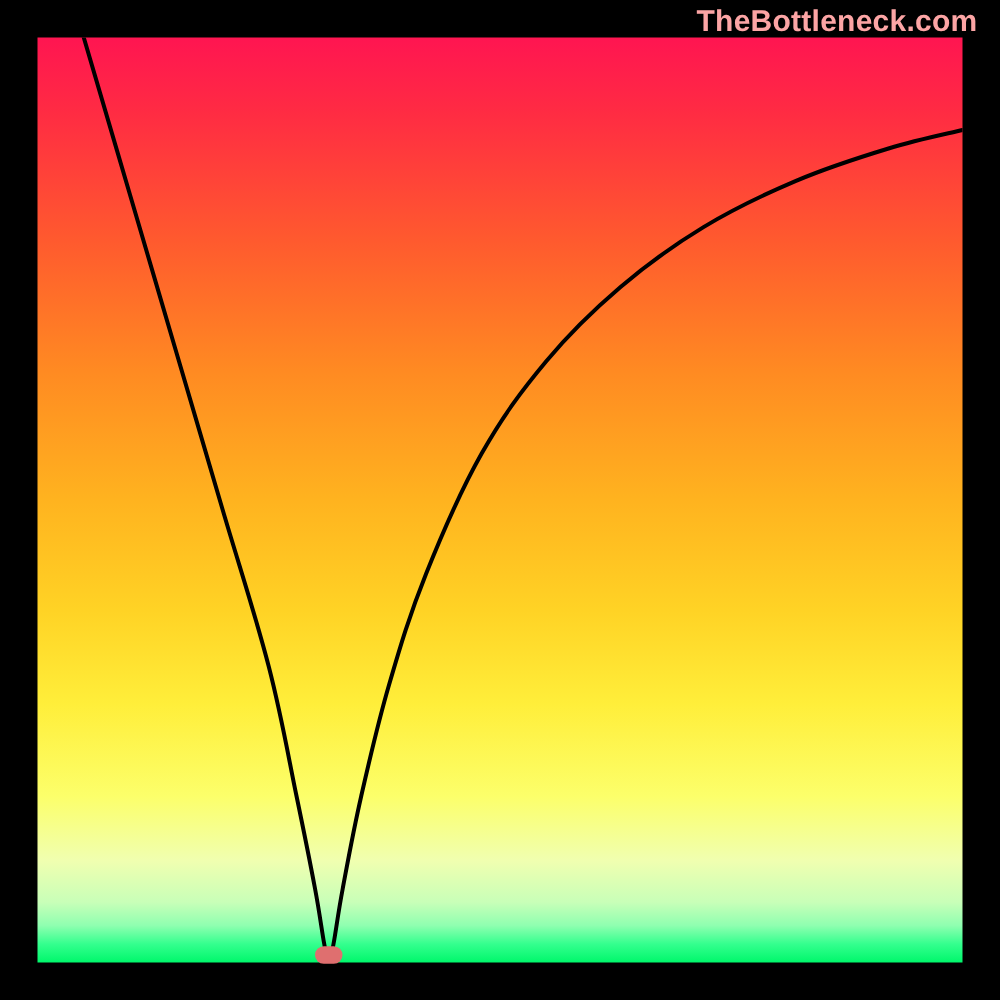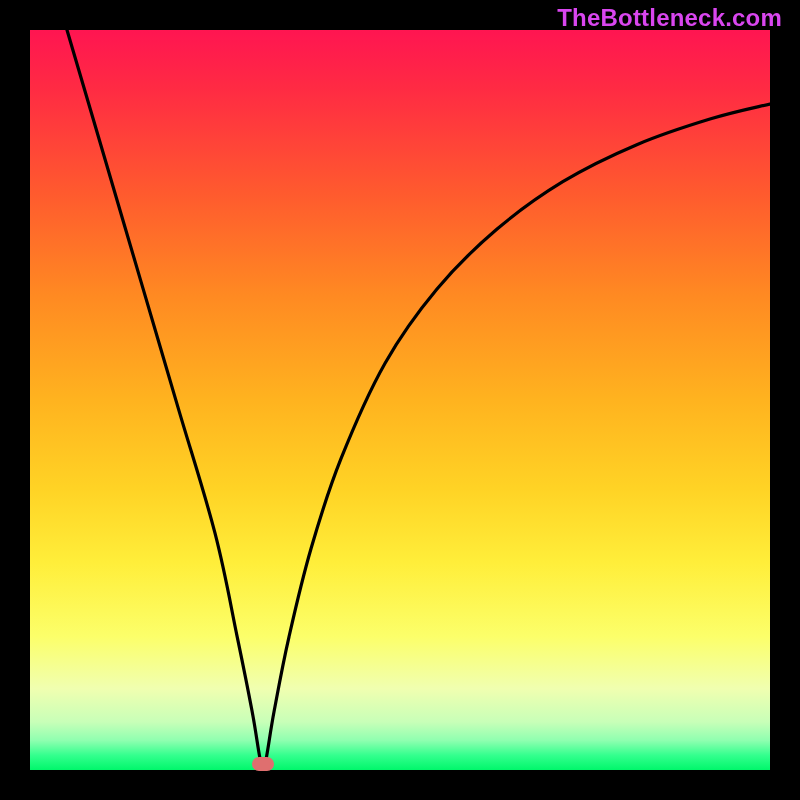--- a/index.html
+++ b/index.html
@@ -14,21 +14,21 @@
   .outer {
     width: 800px;
     height: 800px;
     background: #000;
     position: relative;
   }
   .watermark {
     position: absolute;
     top: 4px;
     right: 18px;
-    color: #d946ef;
+    color: #fca5a5;
     font-size: 24px;
     font-weight: 600;
     letter-spacing: 0.2px;
     user-select: none;
   }
   .plot {
     position: absolute;
     left: 30px;
     top: 30px;
     width: 740px;

